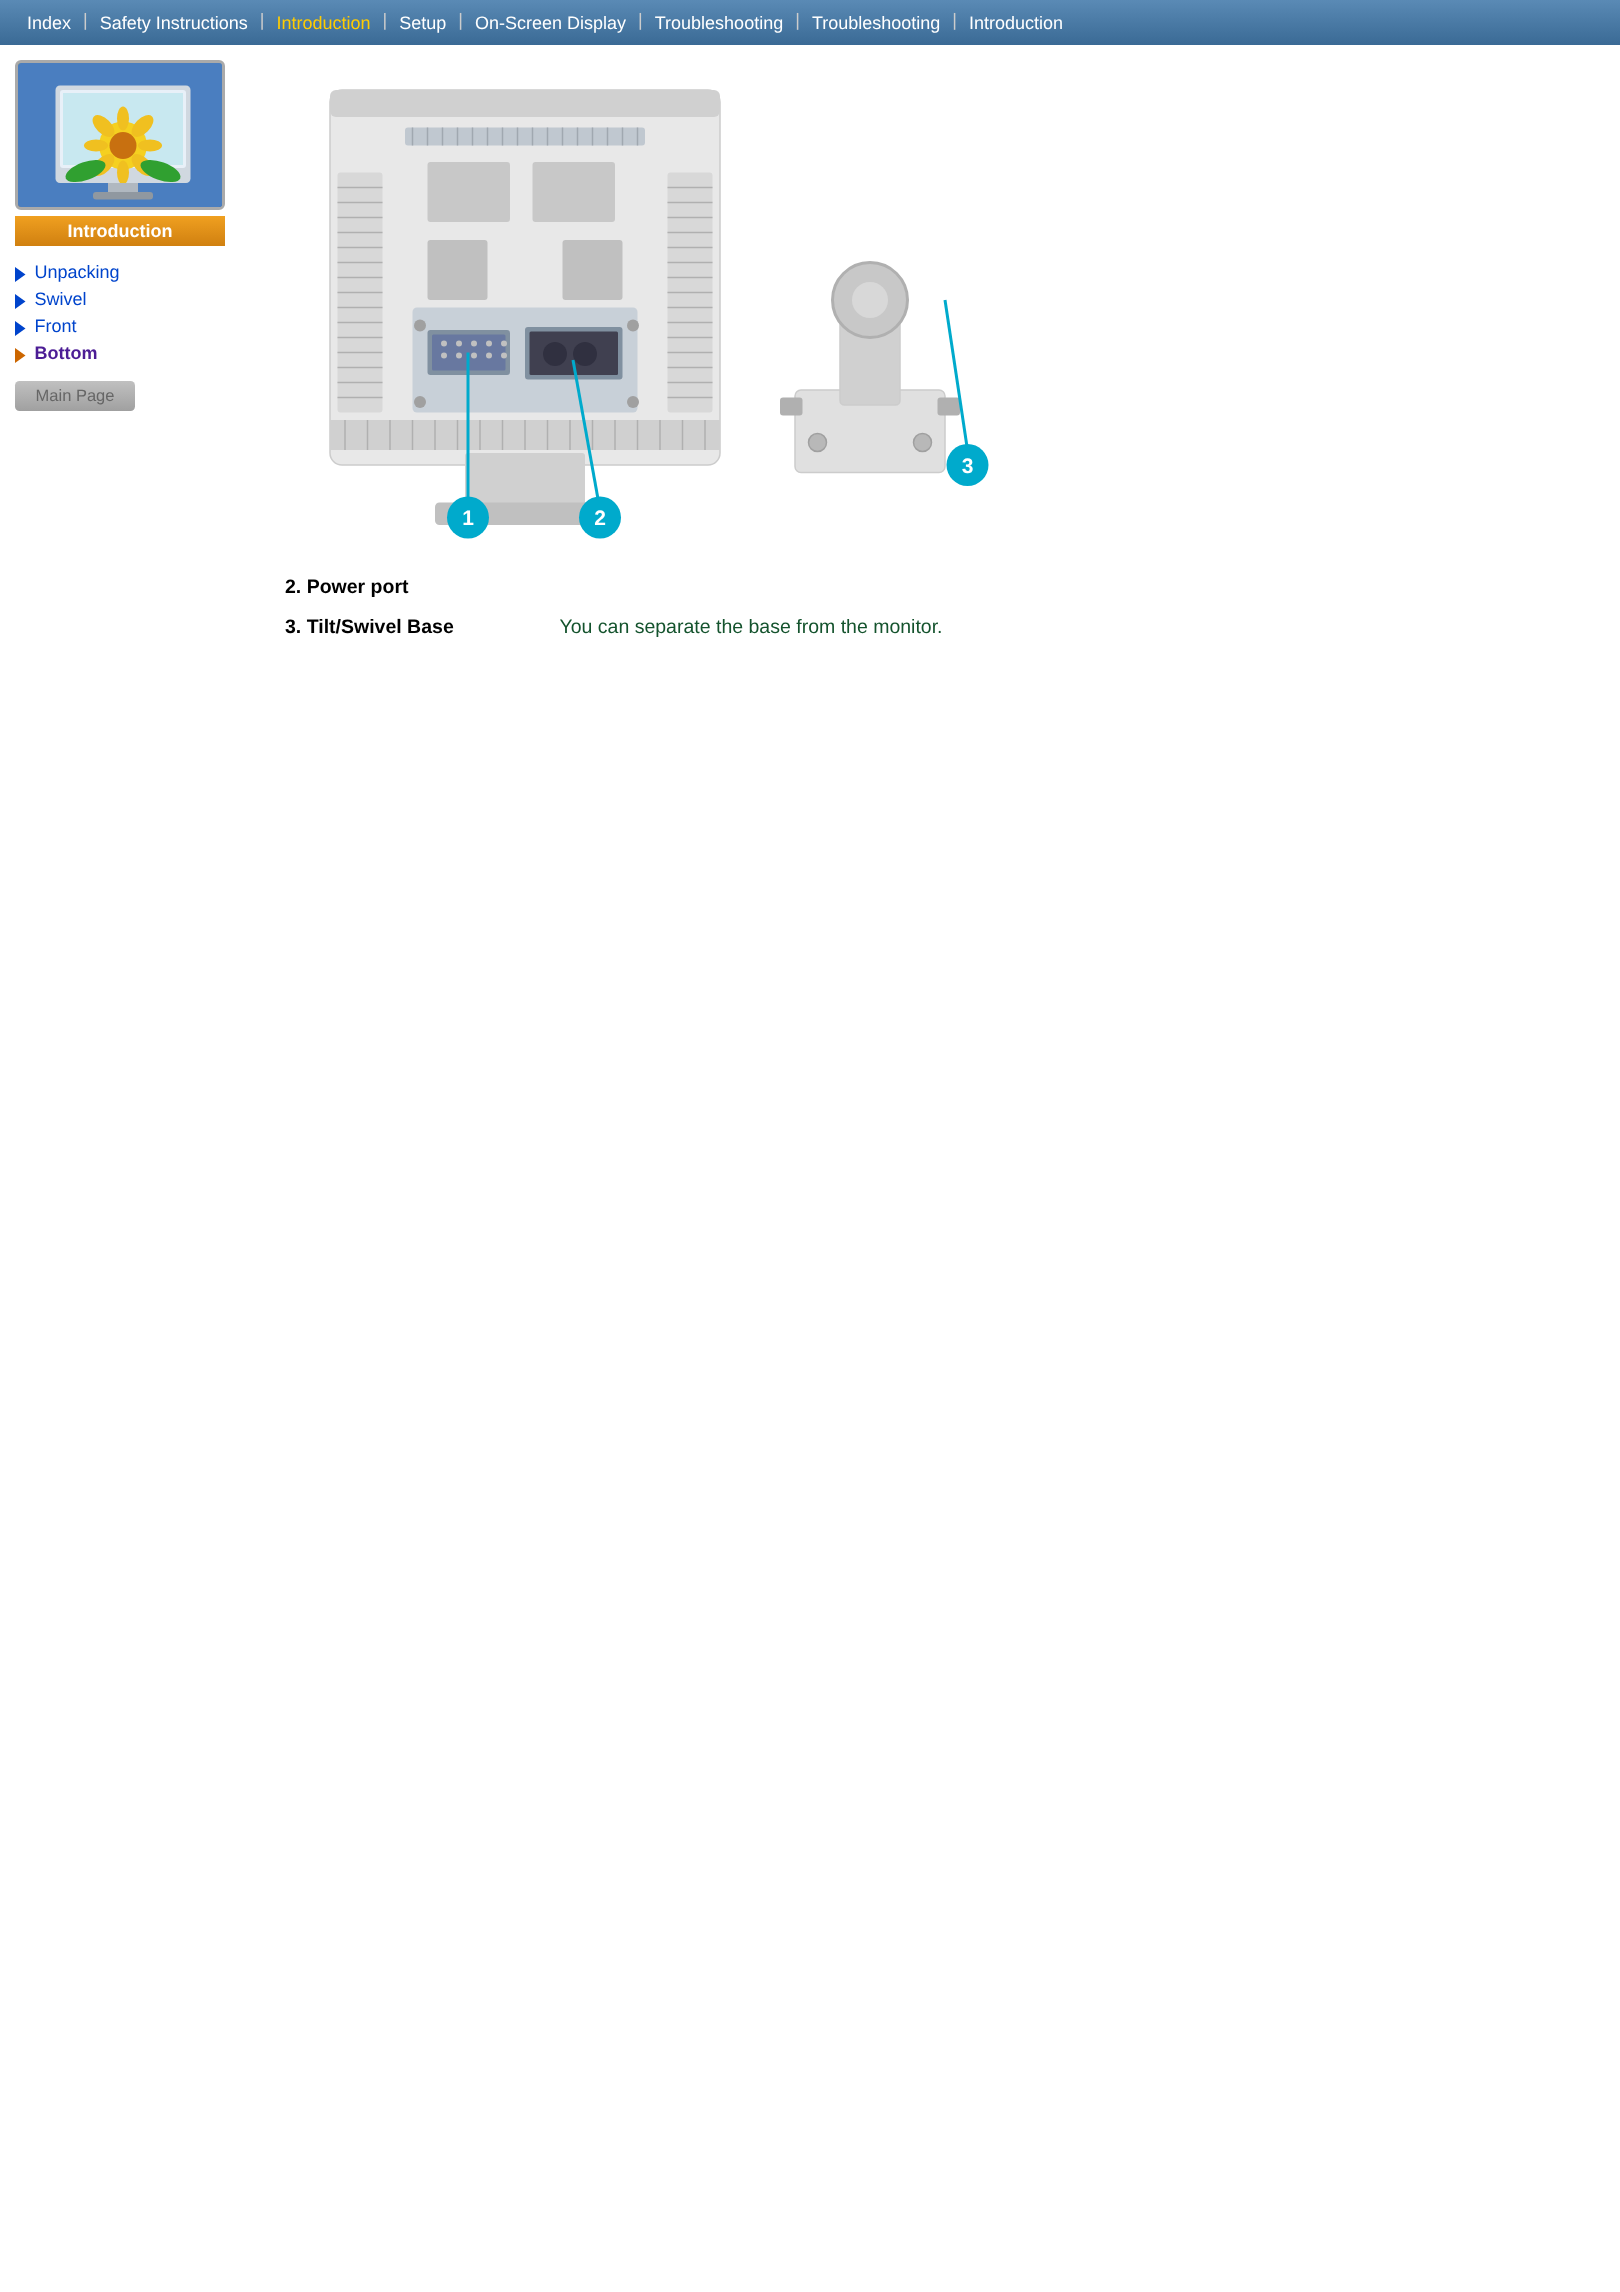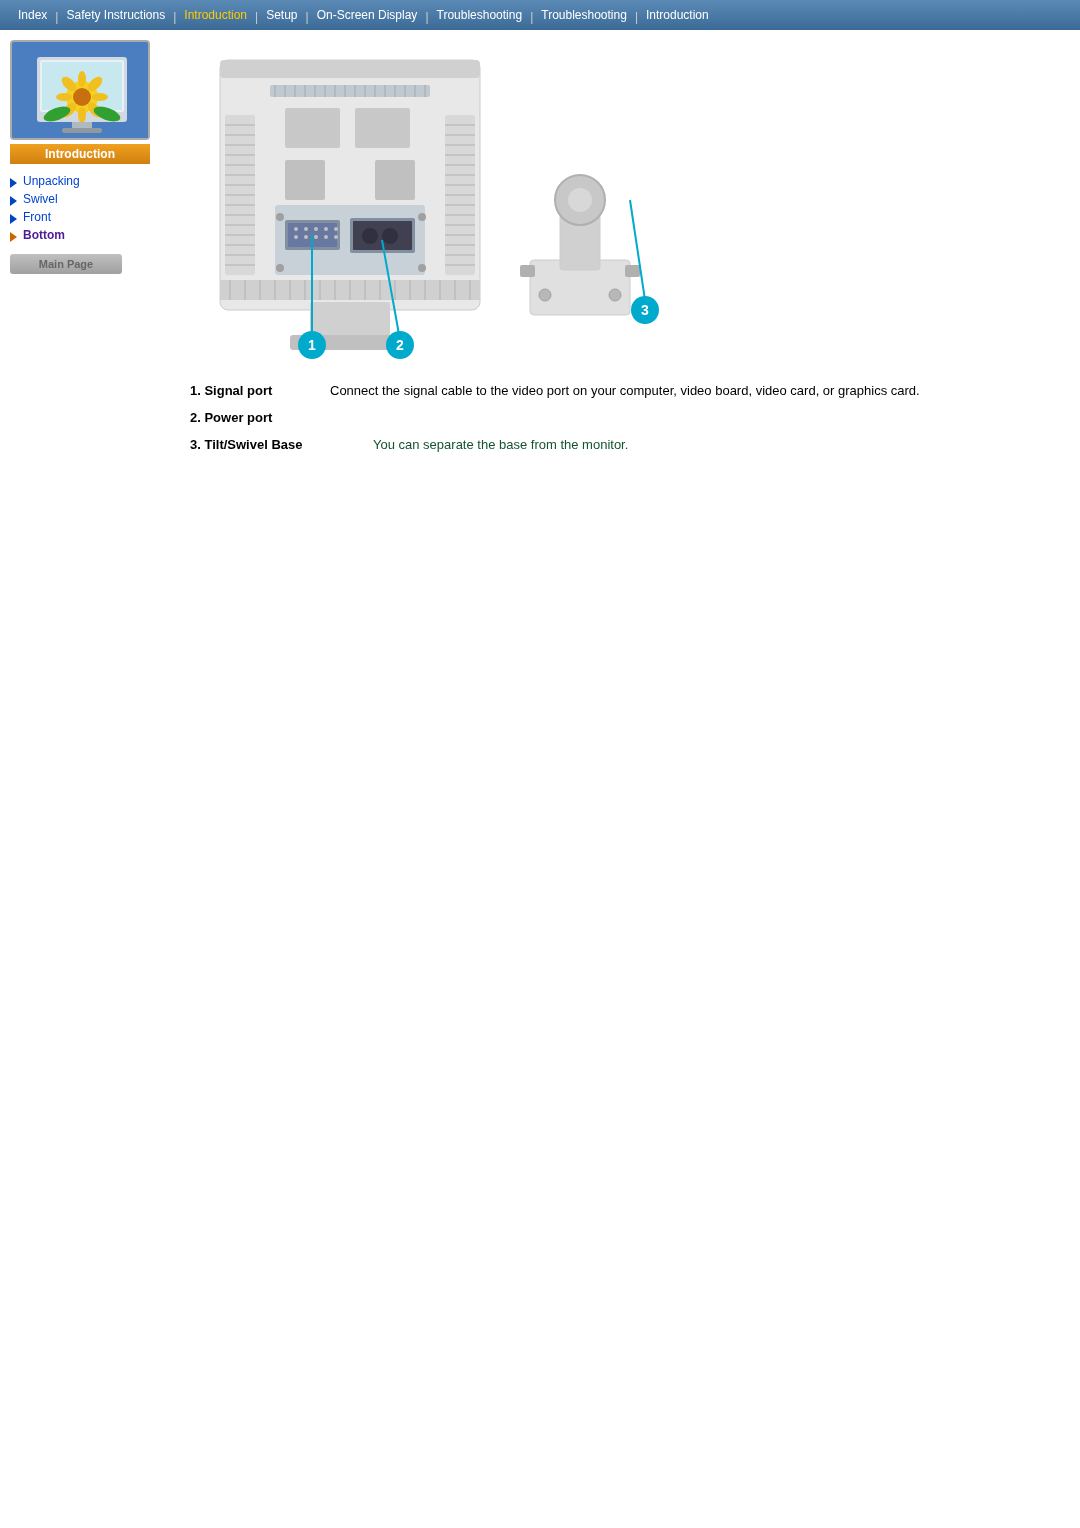--- a/index.html
+++ b/index.html
@@ -8,21 +8,21 @@
       font-size: 13px;
       background: #fff;
       color: #000;
     }
 
     
     .nav-bar {
       background: linear-gradient(to bottom, #5a8ab5, #3a6a95);
       padding: 6px 10px;
       display: flex;
-      align-items: flex-end;
+      align-items: flex-start;
       gap: 0;
       flex-wrap: wrap;
     }
     .nav-item {
       color: #fff;
       font-size: 12px;
       text-decoration: none;
       cursor: pointer;
       padding: 2px 8px;
     }
@@ -97,22 +97,21 @@
     }
     .main-page-btn {
       background: linear-gradient(to bottom, #c0c0c0, #a0a0a0);
       color: #666;
       border: none;
       border-radius: 3px;
       padding: 4px 10px;
       font-size: 11px;
       cursor: pointer;
       margin-top: 8px;
-      width: 112px;
-      font-weight: bold;
+      width: 80px;
     }
 
     
     .content {
       flex: 1;
       padding: 0 10px;
     }
 
     
     .diagram-container {
@@ -381,24 +380,20 @@
 
           <line x1="130" y1="70" x2="145" y2="170" stroke="#00aacc" stroke-width="2"></line>
           <circle cx="145" cy="180" r="14" fill="#00aacc"></circle>
           <text x="145" y="185" text-anchor="middle" fill="white" font-size="14" font-weight="bold">3</text>
         </svg>
       </div>
     </div>
 
     <div class="descriptions">
       <div class="desc-row">
-        <span class="desc-label">1. Signal port</span>
-        <span class="desc-text">Connect the signal cable to the video port on your computer, video board, video card, or graphics card.</span>
-      </div>
-      <div class="desc-row">
         <span class="desc-label">2. Power port</span>
       </div>
       <div class="desc-row">
         <span class="desc-label">3. Tilt/Swivel Base</span>
         <span class="desc-text link-color">You can separate the base from the monitor.</span>
       </div>
     </div>
 
   </main>
 </div>

